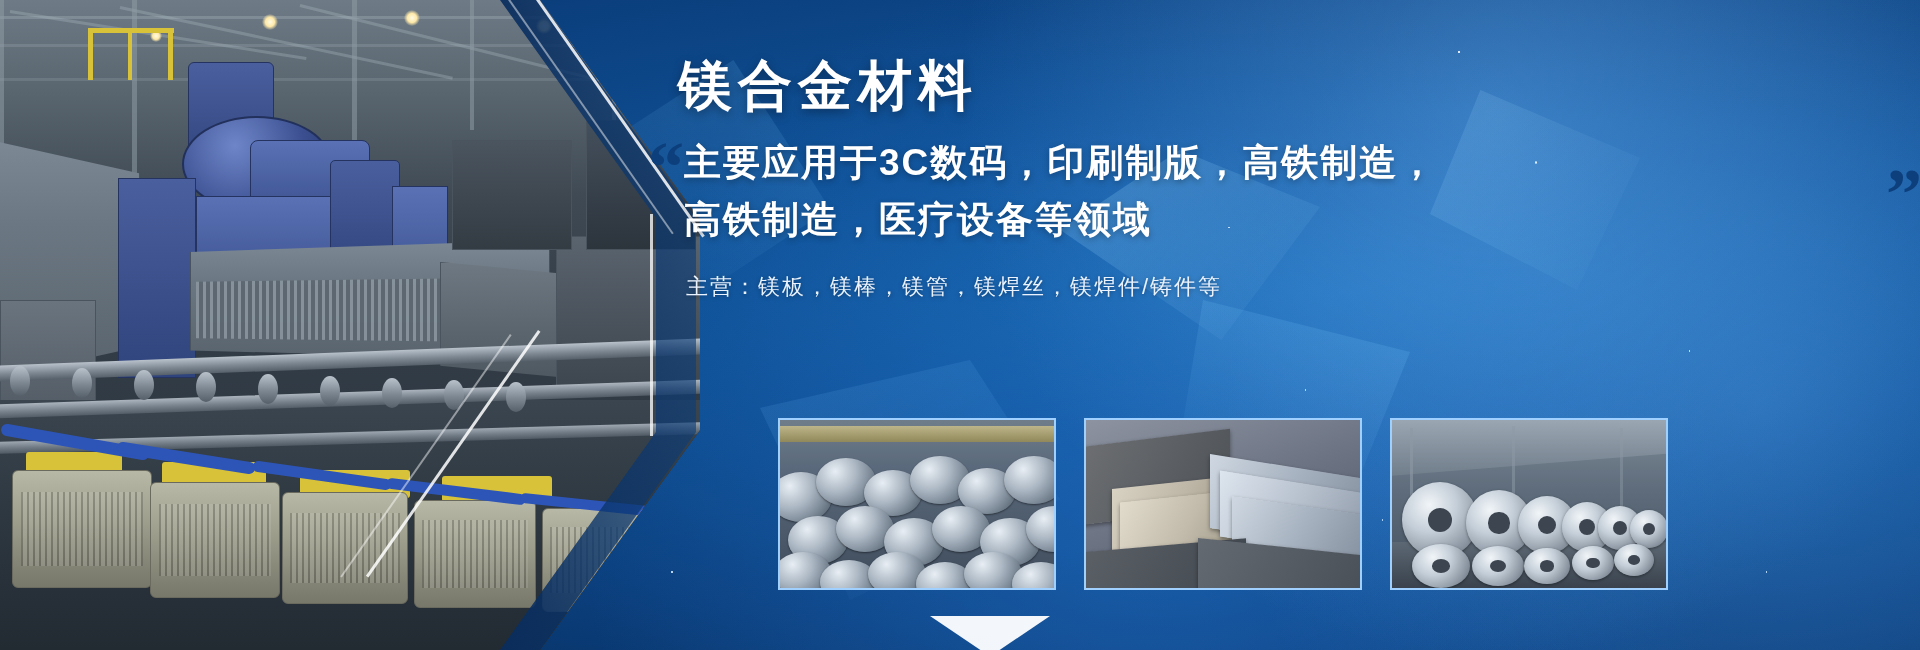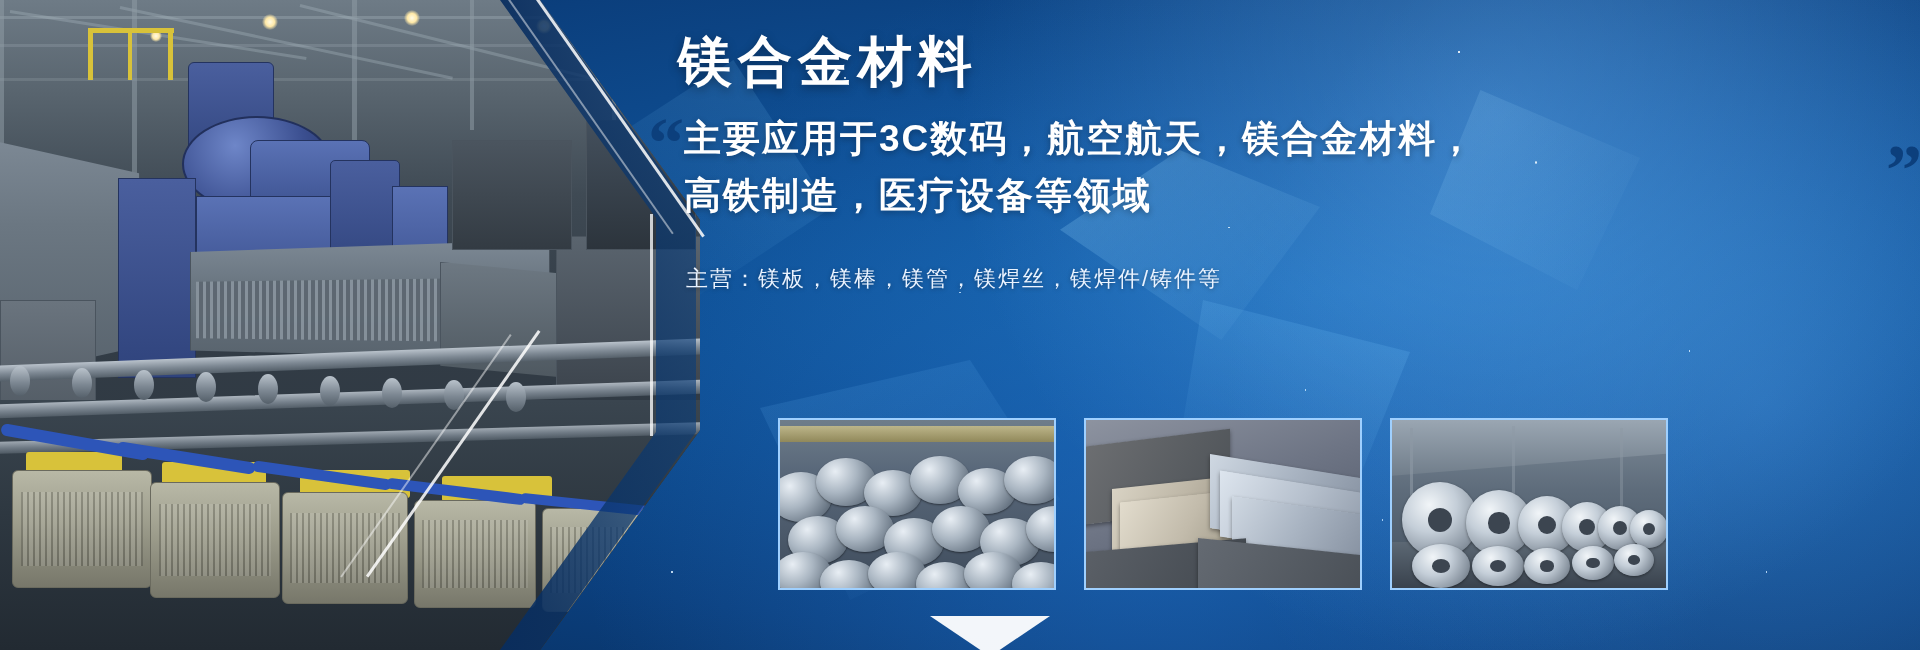--- a/index.html
+++ b/index.html
@@ -139,21 +139,21 @@
 
   
   .notch {
     position:absolute; left:930px; bottom:0; width:120px; height:34px;
     background:#ffffff;
     clip-path:polygon(0 0, 100% 0, 58% 100%, 42% 100%);
     opacity:.95;
   }
 
   
-  .content { position:absolute; left:678px; top:32px; width:1180px; }
+  .content { position:absolute; left:678px; top:56px; width:1180px; }
 
   .title {
     font-size:54px; font-weight:bold; color:#ffffff;
     letter-spacing:6px; line-height:1.1;
     text-shadow:0 3px 10px rgba(0,0,0,.35);
   }
 
   .quote-wrap { position:relative; margin-top:20px; }
   .q-open, .q-close {
     position:absolute;
@@ -168,21 +168,21 @@
     font-size:37px; font-weight:bold; color:#ffffff;
     letter-spacing:2px; line-height:1.52;
     white-space:nowrap;
     text-shadow:0 2px 6px rgba(0,0,0,.30);
   }
   .sub1 { padding-left:6px; }
   .sub2 { padding-left:6px; position:relative; }
   .sub2 .q-close { right:-64px; top:-34px; }
 
   .tagline {
-    margin-top:40px; padding-left:8px;
+    margin-top:24px; padding-left:8px;
     font-size:22px; color:#eaf3ff; letter-spacing:2px;
     text-shadow:0 1px 4px rgba(0,0,0,.35);
   }
 
   
   .thumbs { position:absolute; left:778px; top:418px; display:flex; gap:28px; }
   .thumb {
     width:278px; height:172px;
     border:2px solid #9fd0ff;
     overflow:hidden; position:relative;
@@ -329,21 +329,21 @@
   </div>
 
   <div class="notch"></div>
 
   <div class="content">
 
     <div class="title">镁合金材料</div>
 
     <div class="quote-wrap">
       <span class="q-open">“</span>
-      <div class="sub-line sub1">主要应用于3C数码，航空航天，镁合金材料，</div>
+      <div class="sub-line sub1">主要应用于3C数码，印刷制版，高铁制造，</div>
       <div class="sub2">
         <span class="sub-line">高铁制造，医疗设备等领域</span>
         <span class="q-close">”</span>
       </div>
     </div>
 
     <div class="tagline">主营：镁板，镁棒，镁管，镁焊丝，镁焊件/铸件等</div>
   </div>
 
   <div class="thumbs">

